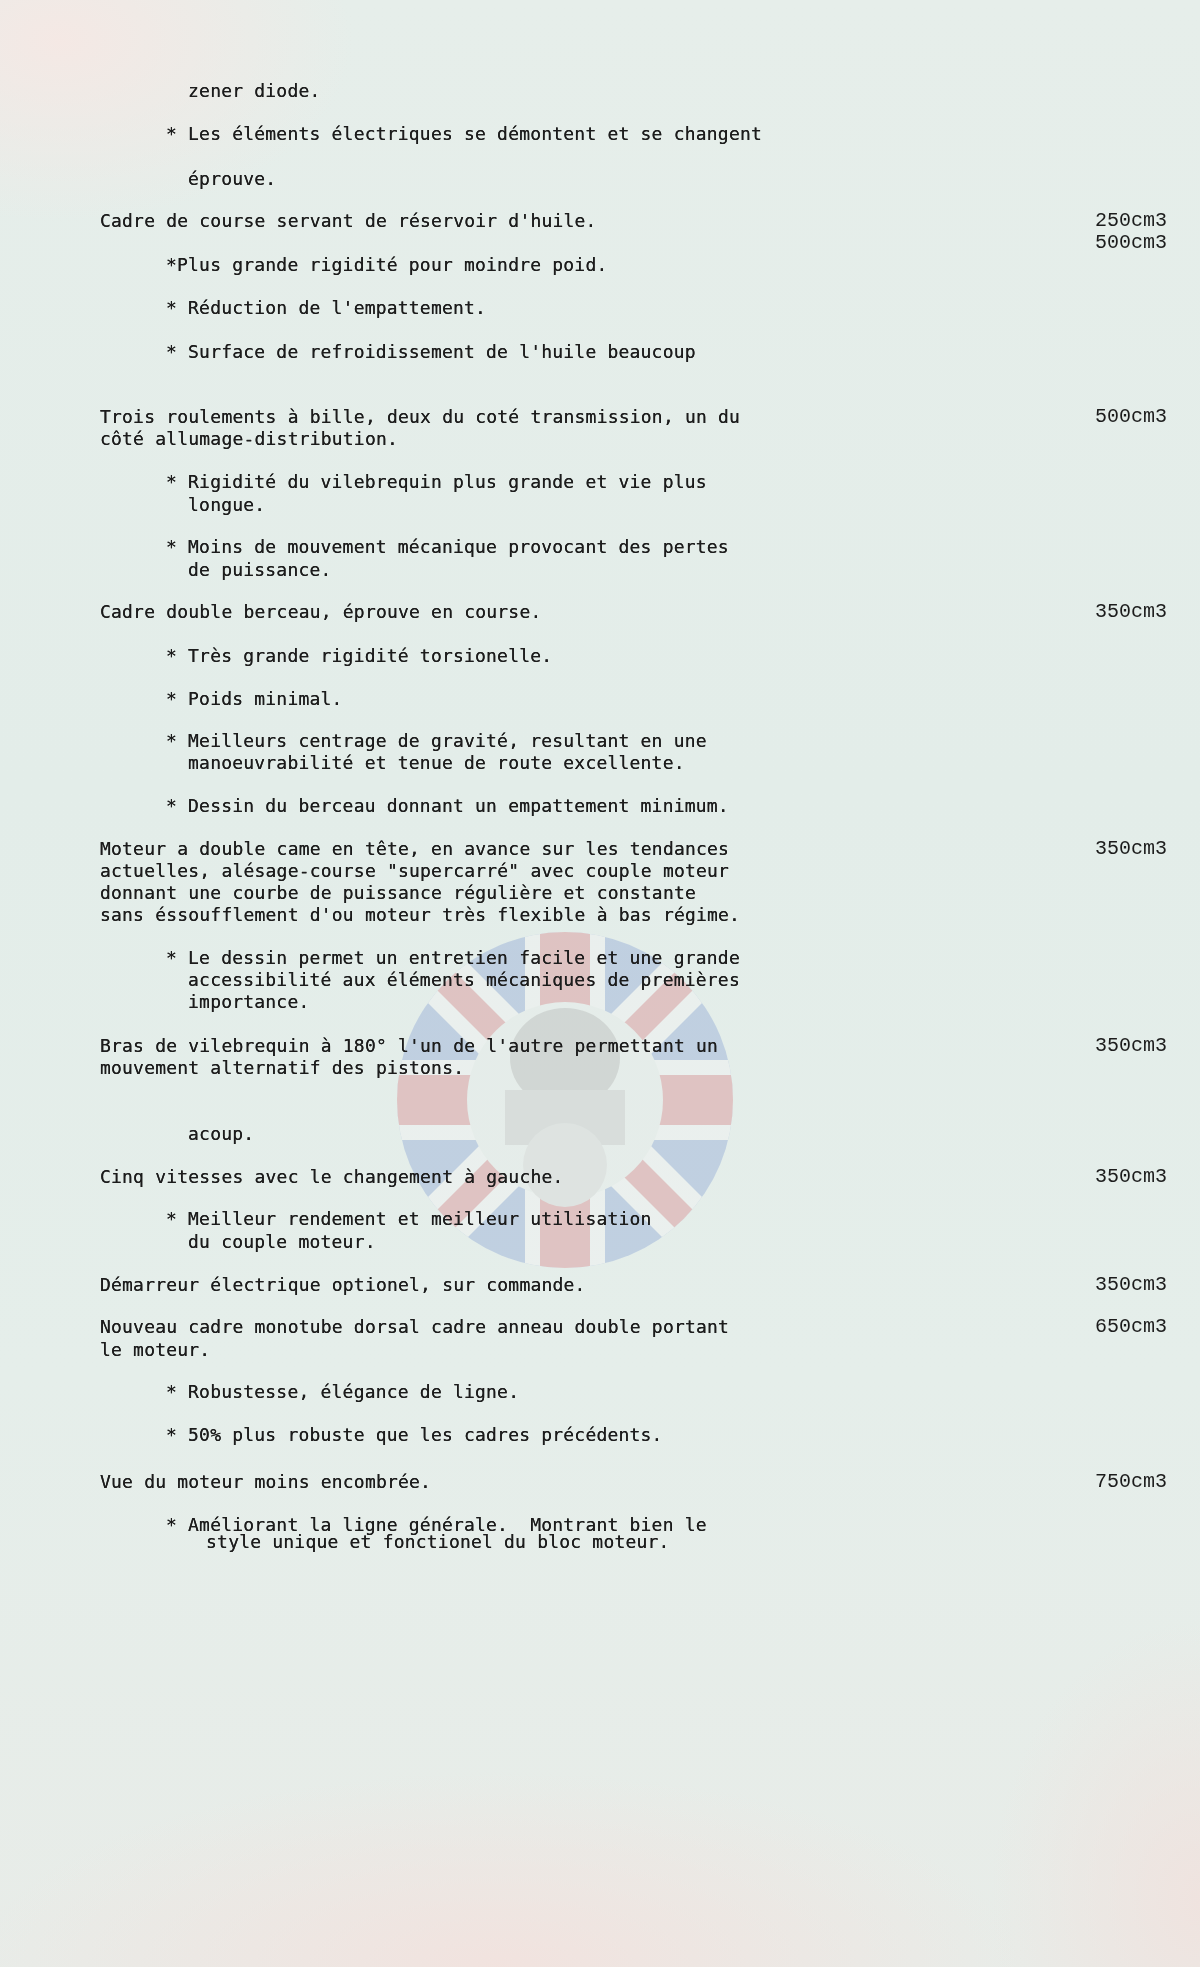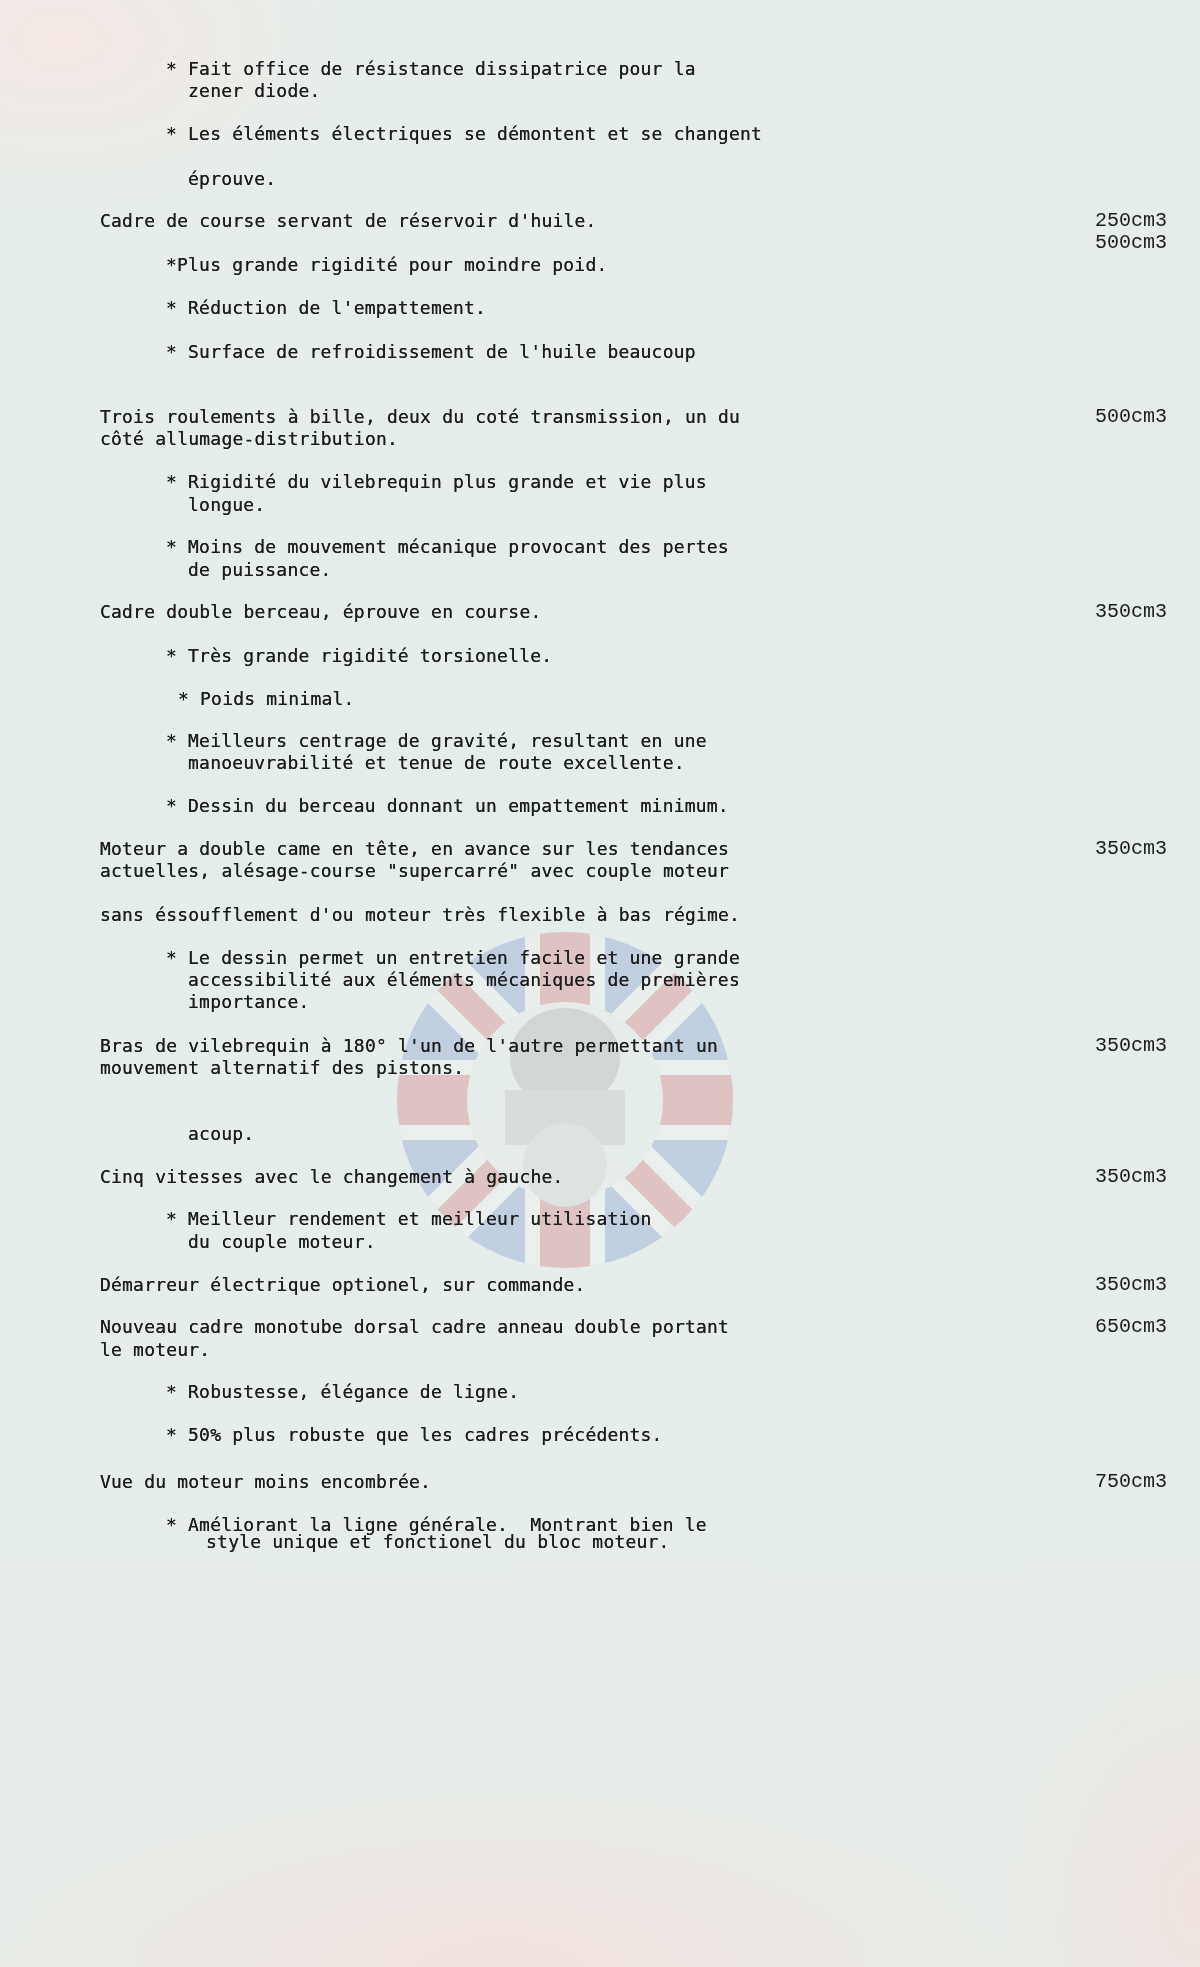--- a/index.html
+++ b/index.html
@@ -65,21 +65,20 @@
       <rect x="0" y="130" width="340" height="80" fill="#f4f4f4"></rect>
       <rect x="145" y="0" width="50" height="340" fill="#d98a8e"></rect>
       <rect x="0" y="145" width="340" height="50" fill="#d98a8e"></rect>
       <circle cx="170" cy="170" r="98" fill="#e8ecea"></circle>
       <ellipse cx="170" cy="128" rx="55" ry="50" fill="#b8b8b8"></ellipse>
       <rect x="110" y="160" width="120" height="55" fill="#c8c8c8"></rect>
       <circle cx="170" cy="235" r="42" fill="#d6d6d6"></circle>
     </g>
   </svg>
 
-  <div class="line" style="left:166px;top:58px">* Fait office de résistance dissipatrice pour la</div>
   <div class="line" style="left:166px;top:80px">  zener diode.</div>
   <div class="line" style="left:166px;top:123px">* Les éléments électriques se démontent et se changent</div>
   <div class="line" style="left:166px;top:168px">  éprouve.</div>
 
   <div class="line" style="left:100px;top:210px">Cadre de course servant de réservoir d'huile.</div>
   <div class="cm" style="top:210px">250cm3</div>
   <div class="cm" style="top:232px">500cm3</div>
   <div class="line" style="left:166px;top:254px">*Plus grande rigidité pour moindre poid.</div>
   <div class="line" style="left:166px;top:297px">* Réduction de l'empattement.</div>
   <div class="line" style="left:166px;top:341px">* Surface de refroidissement de l'huile beaucoup</div>
@@ -88,27 +87,28 @@
   <div class="line" style="left:100px;top:428px">côté allumage-distribution.</div>
   <div class="cm" style="top:406px">500cm3</div>
   <div class="line" style="left:166px;top:471px">* Rigidité du vilebrequin plus grande et vie plus</div>
   <div class="line" style="left:166px;top:494px">  longue.</div>
   <div class="line" style="left:166px;top:536px">* Moins de mouvement mécanique provocant des pertes</div>
   <div class="line" style="left:166px;top:559px">  de puissance.</div>
 
   <div class="line" style="left:100px;top:601px">Cadre double berceau, éprouve en course.</div>
   <div class="cm" style="top:601px">350cm3</div>
   <div class="line" style="left:166px;top:645px">* Très grande rigidité torsionelle.</div>
-  <div class="line" style="left:178px;top:688px">* Poids minimal.</div>
+  <div class="line" style="left:166px;top:688px">* Poids minimal.</div>
   <div class="line" style="left:166px;top:730px">* Meilleurs centrage de gravité, resultant en une</div>
   <div class="line" style="left:166px;top:752px">  manoeuvrabilité et tenue de route excellente.</div>
   <div class="line" style="left:100px;top:838px">Moteur a double came en tête, en avance sur les tendances</div>
 
   <div class="line" style="left:166px;top:795px">* Dessin du berceau donnant un empattement minimum.</div>
   <div class="line" style="left:100px;top:860px">actuelles, alésage-course "supercarré" avec couple moteur</div>
+  <div class="line" style="left:100px;top:882px">donnant une courbe de puissance régulière et constante</div>
   <div class="line" style="left:100px;top:904px">sans éssoufflement d'ou moteur très flexible à bas régime.</div>
   <div class="cm" style="top:838px">350cm3</div>
   <div class="line" style="left:166px;top:947px">* Le dessin permet un entretien facile et une grande</div>
   <div class="line" style="left:166px;top:969px">  accessibilité aux éléments mécaniques de premières</div>
   <div class="line" style="left:166px;top:991px">  importance.</div>
 
   <div class="line" style="left:100px;top:1035px">Bras de vilebrequin à 180° l'un de l'autre permettant un</div>
   <div class="line" style="left:100px;top:1057px">mouvement alternatif des pistons.</div>
   <div class="cm" style="top:1035px">350cm3</div>
   <div class="line" style="left:166px;top:1123px">  acoup.</div>

